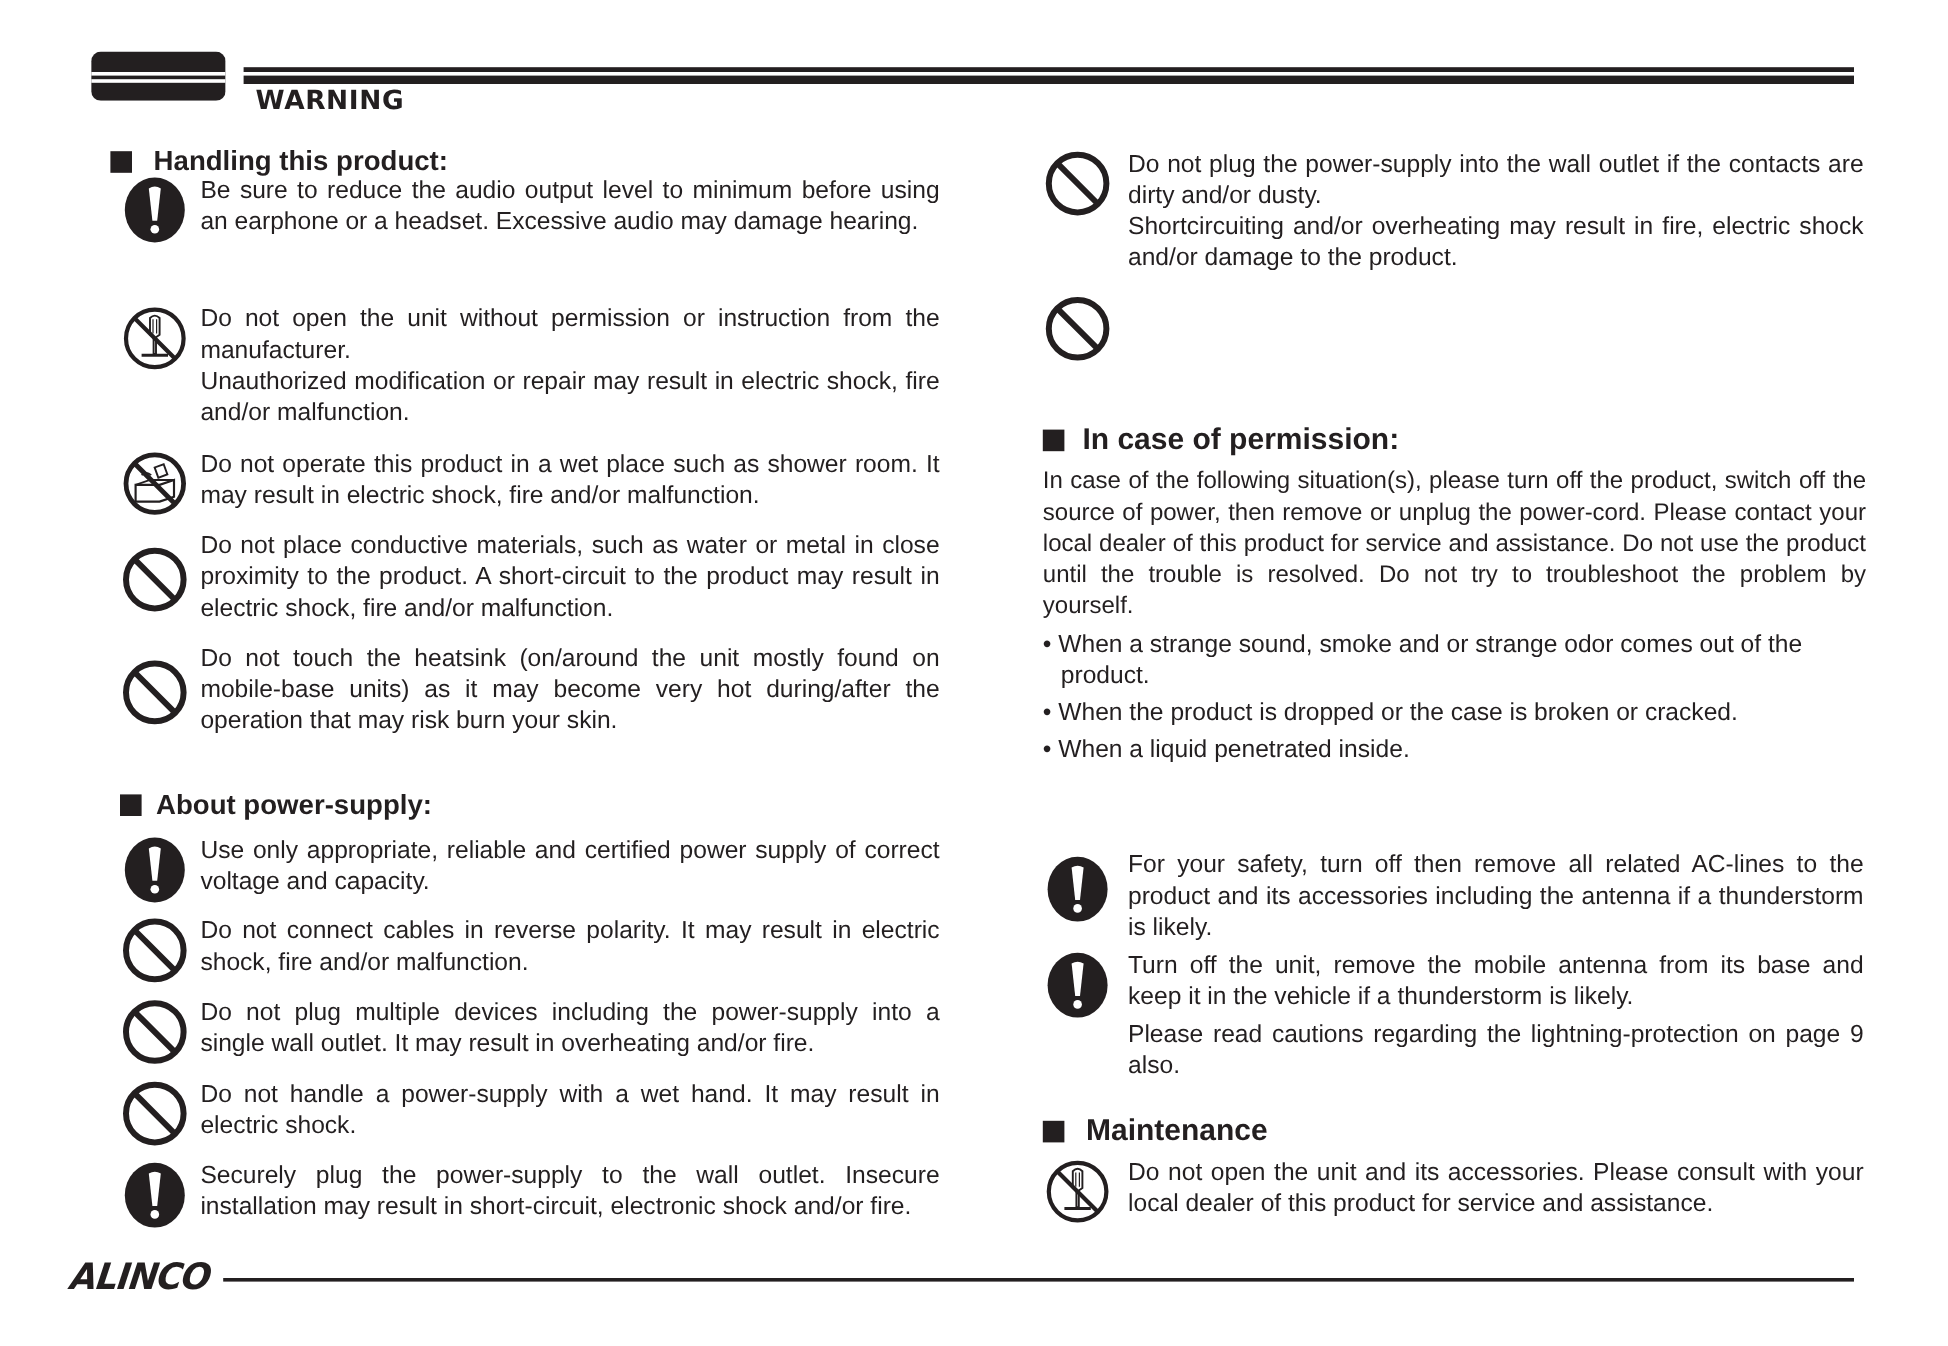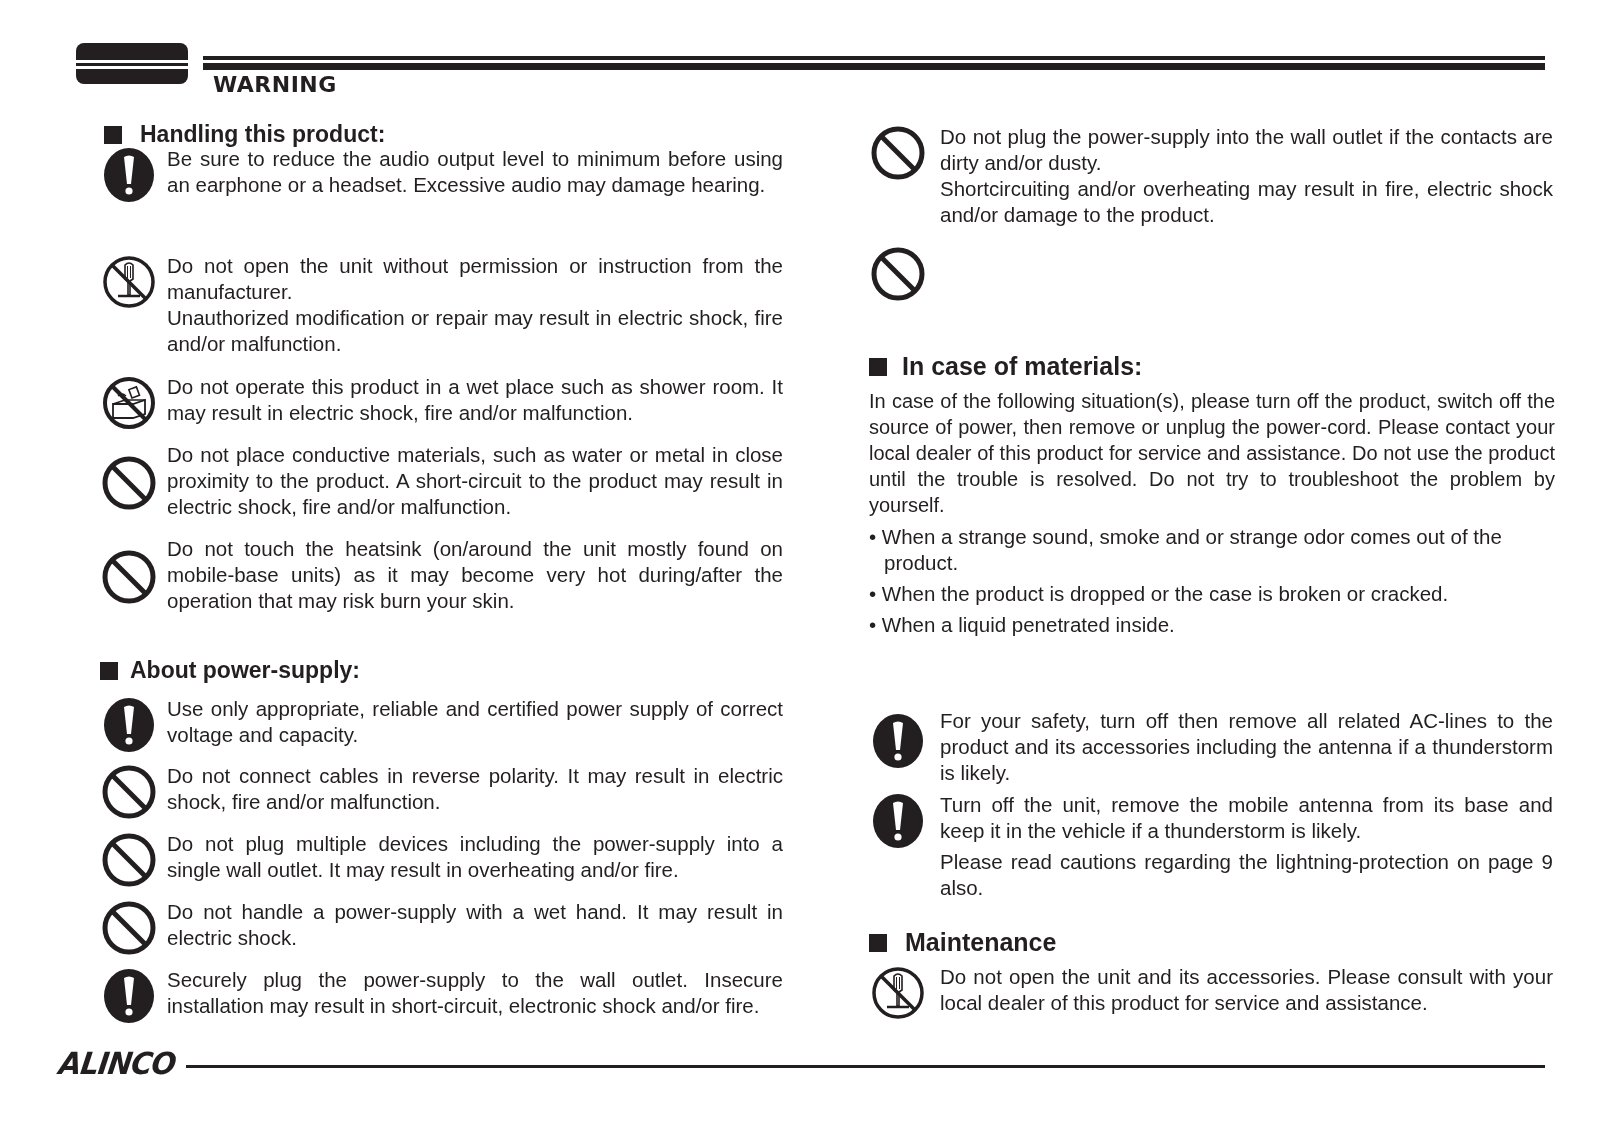--- a/index.html
+++ b/index.html
@@ -77,21 +77,21 @@
 
 <svg class="abs header-badge" viewBox="0 0 112 41">
   <rect x="0" y="0" width="112" height="41" rx="8" ry="8" fill="#231f20"></rect>
   <rect x="0" y="17" width="112" height="3" fill="#ffffff"></rect>
   <rect x="0" y="23" width="112" height="3" fill="#ffffff"></rect>
 </svg>
 <div class="abs header-line-thin"></div>
 <div class="abs header-line-thick"></div>
 <div class="abs header-title">WARNING</div>
 
-<div class="abs sec-head" style="left:104px; top:121px;justify-content:flex-end;">
+<div class="abs sec-head" style="left:92px; top:121px;justify-content:flex-end;">
   <span class="sec-square"></span>
   <span class="sec-title">Handling this product:</span>
 </div>
 
 <div class="abs item col-left" style="top:146px;">
   <span class="icon">
       <svg viewBox="0 0 58 58">
         <use href="#sym-excl"></use>
       </svg>
     </span>
@@ -220,21 +220,21 @@
 <div class="abs item col-right" style="top:245px;">
   <span class="icon">
       <svg viewBox="0 0 58 58">
         <use href="#sym-prohib"></use>
       </svg>
     </span>
 </div>
 
 <div class="abs sec-head" style="left:869px; top:352px;">
   <span class="sec-square"></span>
-  <span class="sec-title lg" style="margin-left:-3px;">In case of materials:</span>
+  <span class="sec-title lg" style="margin-left:-3px;">In case of permission:</span>
 </div>
 
 <div class="abs para" style="left:869px; top:388px; width:686px;">In case of the following situation(s), please turn off the product, switch off the source of power, then remove or unplug the power-cord. Please contact your local dealer of this product for service and assistance. Do not use the product until the trouble is resolved. Do not try to troubleshoot the problem by yourself.</div>
 
 <div class="abs" style="left:869px; top:524px; width:686px;">
   <div class="bullet" style="margin-bottom:5px;">• When a strange sound, smoke and or strange odor comes out of the product.</div>
   <div class="bullet" style="margin-bottom:5px;">• When the product is dropped or the case is broken or cracked.</div>
   <div class="bullet" style="margin-bottom:5px;">• When a liquid penetrated inside.</div>
 </div>
 

